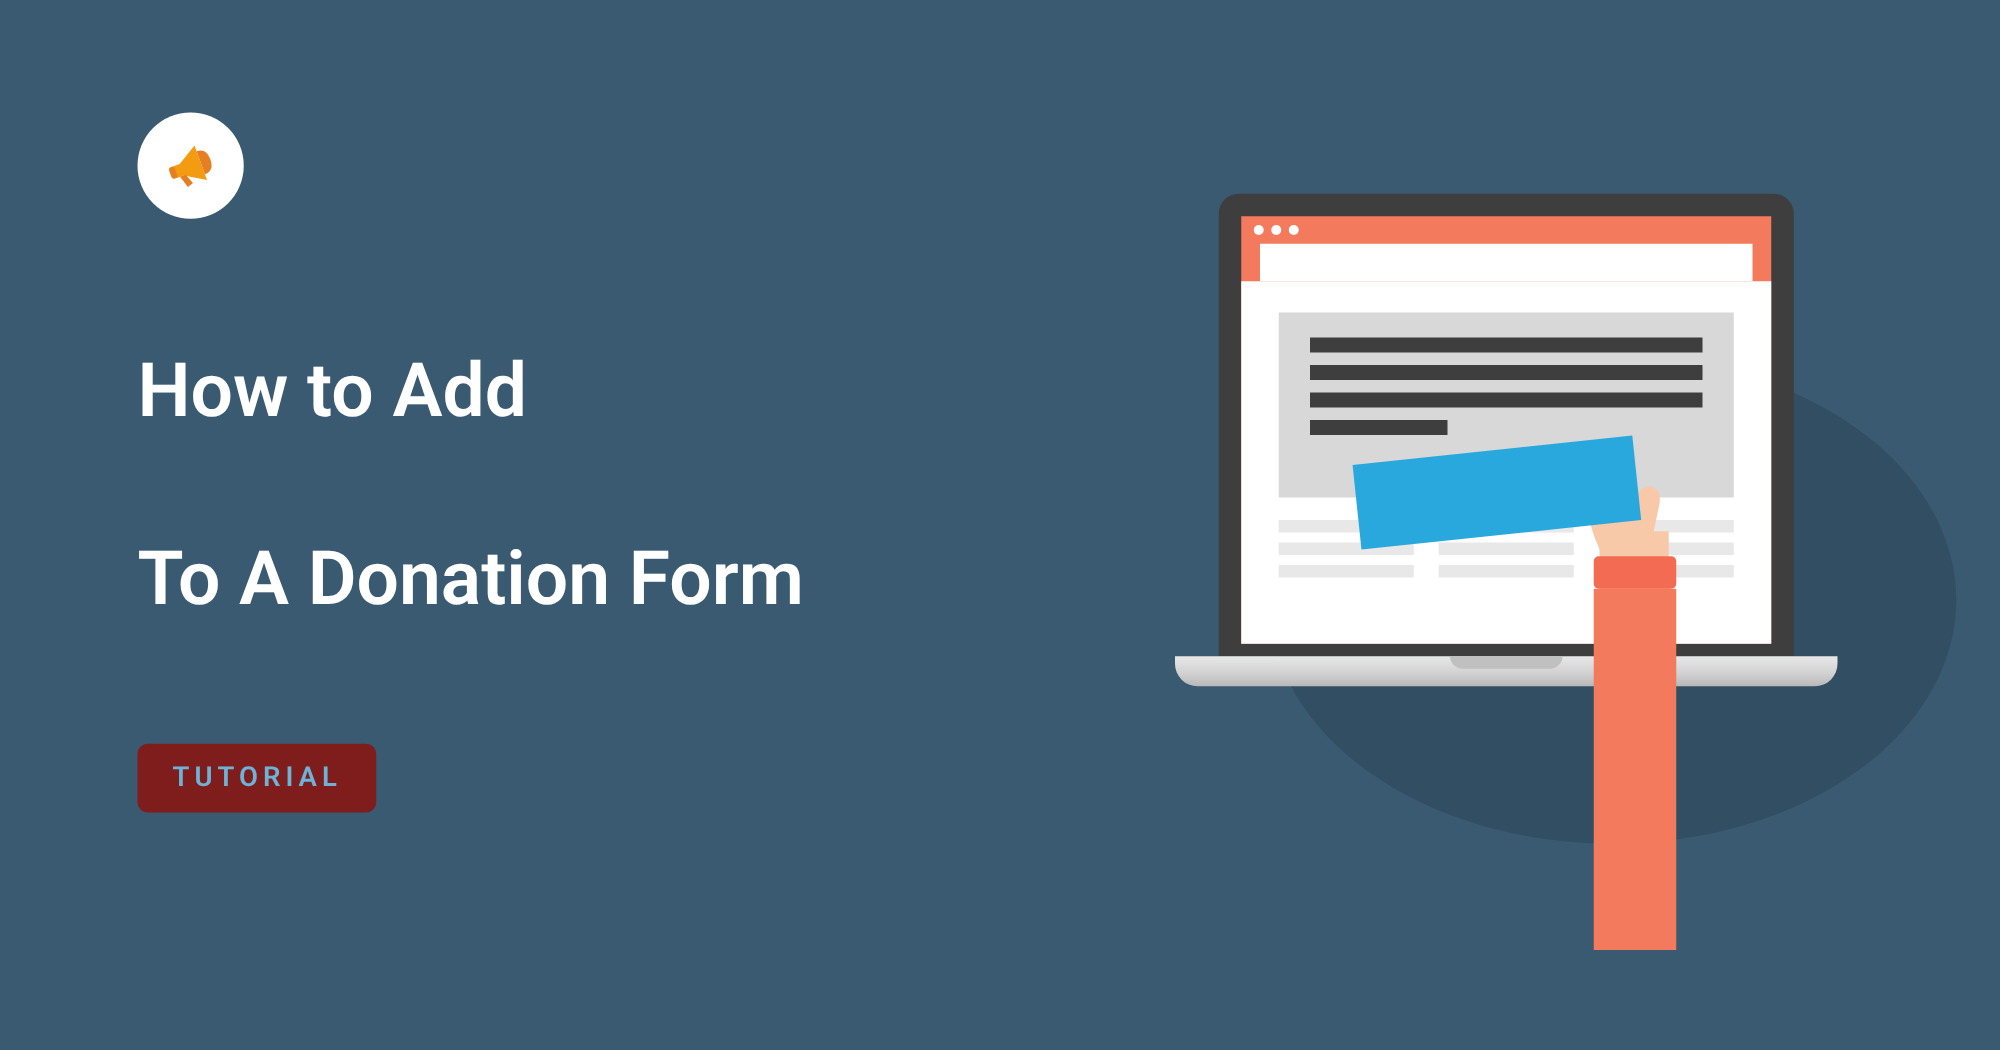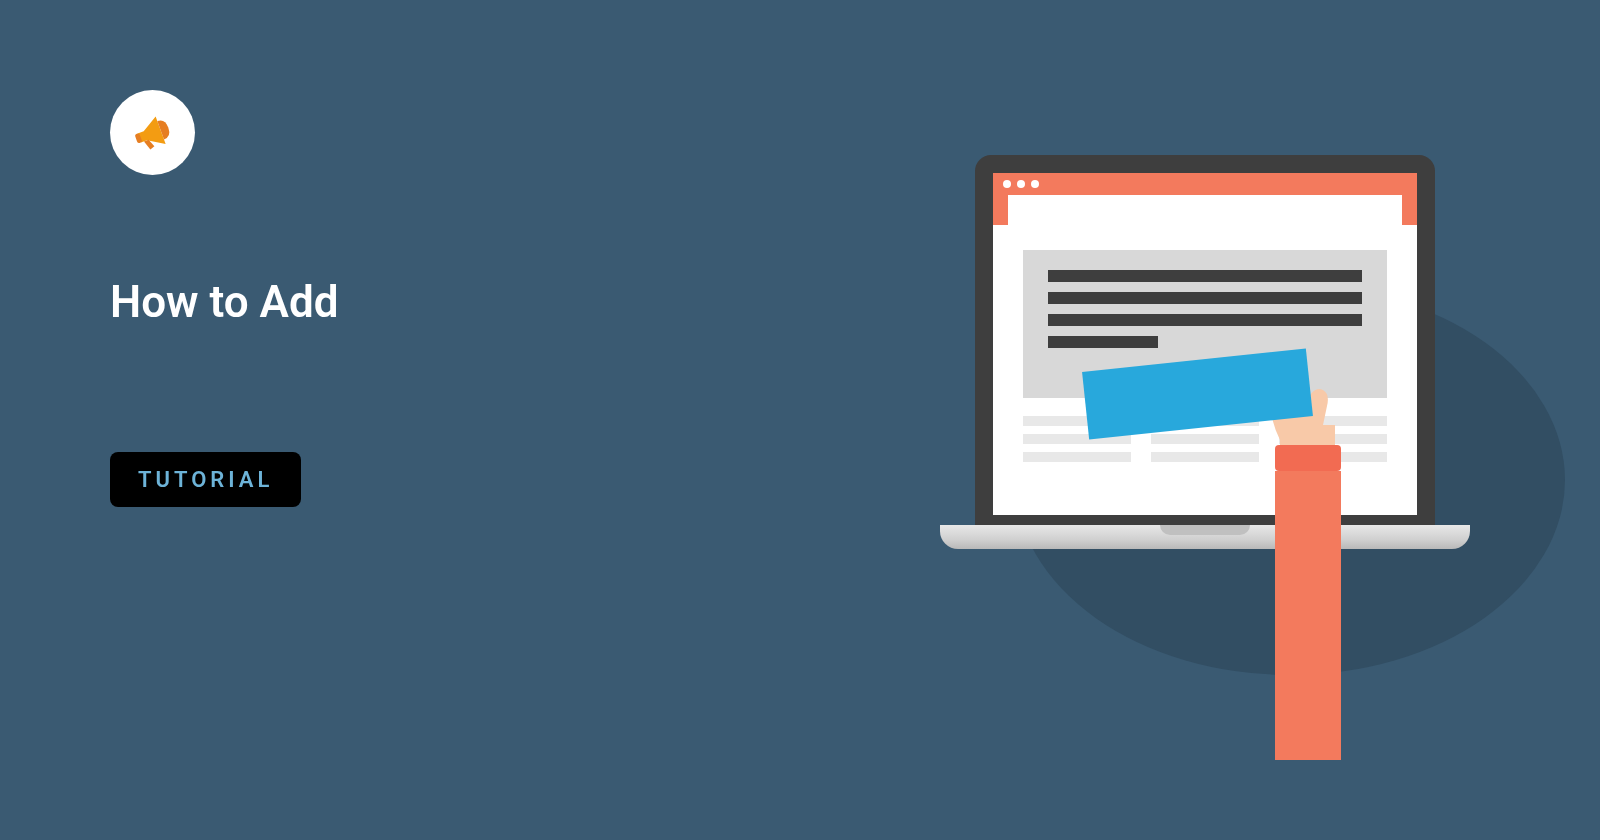--- a/index.html
+++ b/index.html
@@ -26,28 +26,28 @@
       align-items: center;
       justify-content: center;
       margin-bottom: 100px;
     }
     .logo-circle svg {
       width: 52px;
       height: 52px;
     }
     .title {
       color: #ffffff;
-      font-size: 44px;
+      font-size: 60px;
       font-weight: 600;
       line-height: 1.25;
-      margin-bottom: 67px;
+      margin-bottom: 95px;
     }
     .badge {
       display: inline-block;
-      background: #000000;
+      background: #7f1d1d;
       color: #6db3d8;
       font-size: 22px;
       font-weight: 600;
       letter-spacing: 4px;
       padding: 15px 28px;
       border-radius: 8px;
     }
     .illustration {
       position: absolute;
       right: 95px;
@@ -166,20 +166,21 @@
         <path d="M 42 20 Q 52 20 52 32 Q 52 44 42 44 Z" fill="#e67e22"></path>
         <rect x="10" y="26" width="6" height="12" rx="3" fill="#e67e22"></rect>
         <path d="M 18 38 L 22 50 L 28 48 L 24 38 Z" fill="#e67e22"></path>
       </g>
     </svg>
   </div>
 
   <h1 class="title">
     <span>How to Add</span><br>
     <br>
+    <span>To A Donation Form</span>
   </h1>
 
   <div class="badge">TUTORIAL</div>
 
   <div class="illustration">
     <div class="shadow-ellipse"></div>
     <div class="laptop">
       <div class="laptop-screen-frame">
         <div class="browser">
           <div class="browser-bar">

